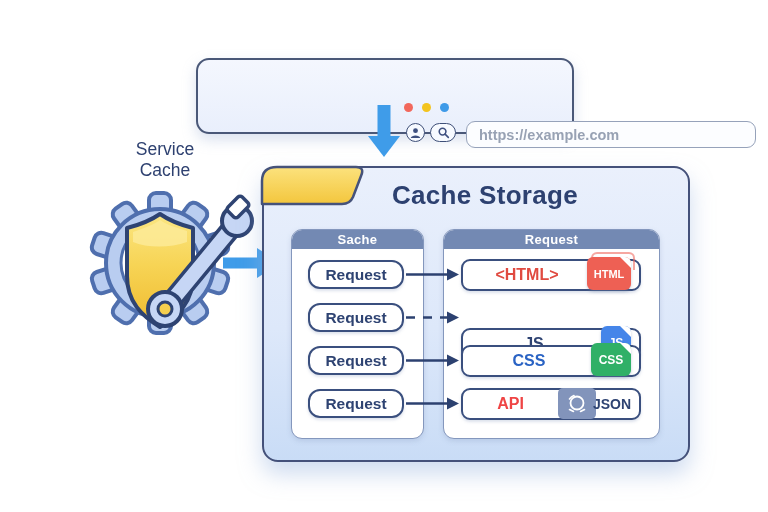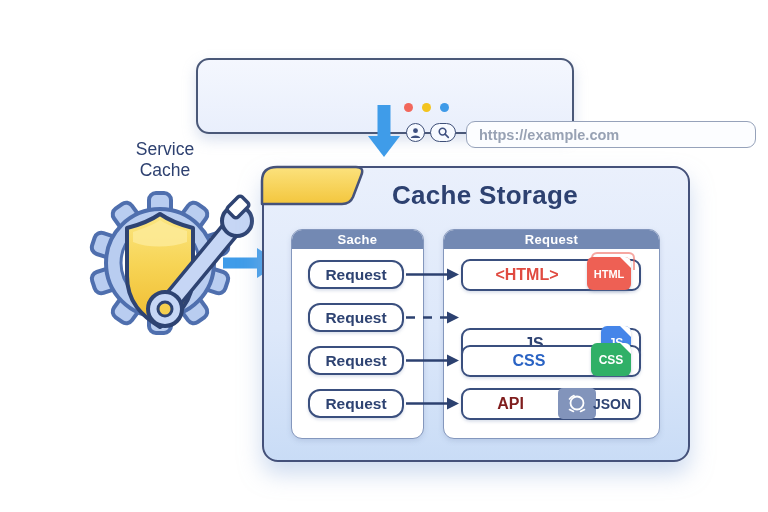--- a/index.html
+++ b/index.html
@@ -251,21 +251,21 @@
       <span class="fold"></span>
     </span>
   </div>
 
   <div class="req-btn" style="top:389px;">Request</div>
   <svg class="abs" style="left:405px; top:395px;" width="56" height="17" viewBox="0 0 56 17">
     <line x1="1" y1="8.5" x2="43" y2="8.5" stroke="#2c4170" stroke-width="2.6"></line>
     <polygon points="42,2.5 42,14.5 54,8.5" fill="#2c4170"></polygon>
   </svg>
   <div class="pill" style="top:388px;">
-    <span class="pill-label" style="flex: 0 0 auto; width: 95px; color: #7f1d1d;">API</span>
+    <span class="pill-label" style="flex: 0 0 auto; width: 95px; color: #ef4444;">API</span>
     <span class="json-square" style="background-color: rgb(130, 148, 187);">
       <svg width="24" height="24" viewBox="0 0 24 24">
         <circle cx="12" cy="11" r="6.5" fill="none" stroke="#ffffff" stroke-width="1.8"></circle>
         <path d="M4.5 7 A 10 10 0 0 1 9 3.6" fill="none" stroke="#ffffff" stroke-width="1.6" stroke-linecap="round"></path>
         <path d="M4.5 17.5 L 8.5 19.5" fill="none" stroke="#ffffff" stroke-width="1.6" stroke-linecap="round"></path>
         <path d="M19.5 17.5 L 15.5 19.5" fill="none" stroke="#ffffff" stroke-width="1.6" stroke-linecap="round"></path>
       </svg>
     </span>
     <span class="json-text">JSON</span>
   </div>

